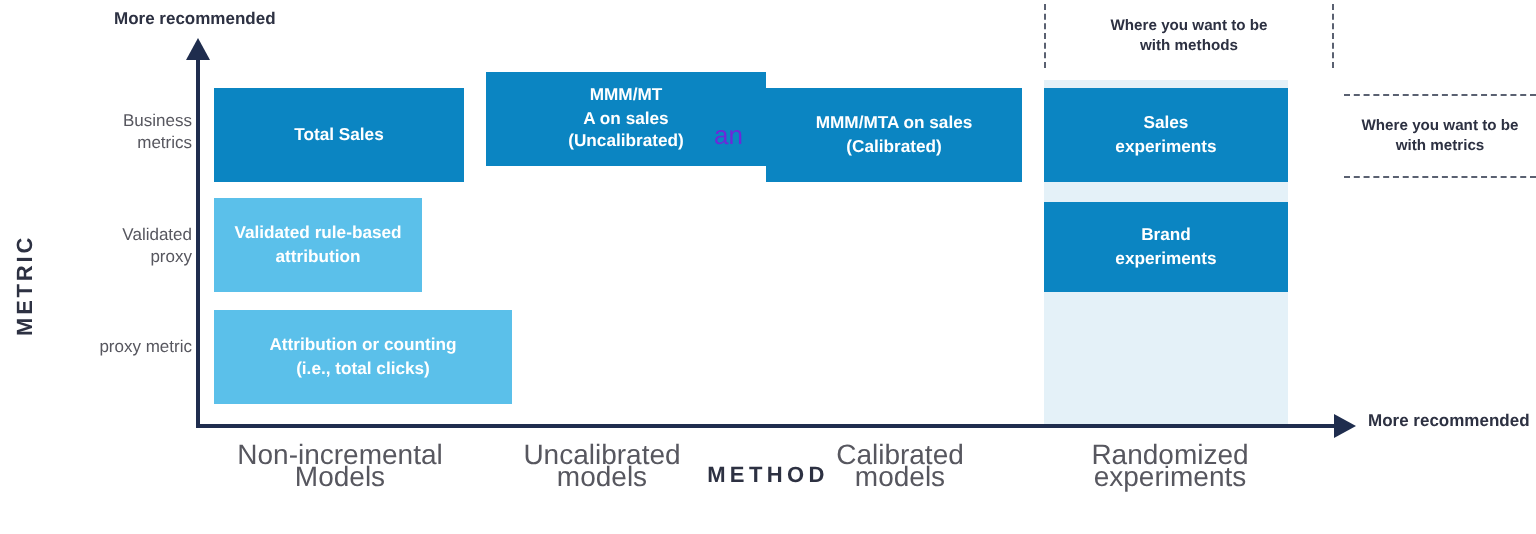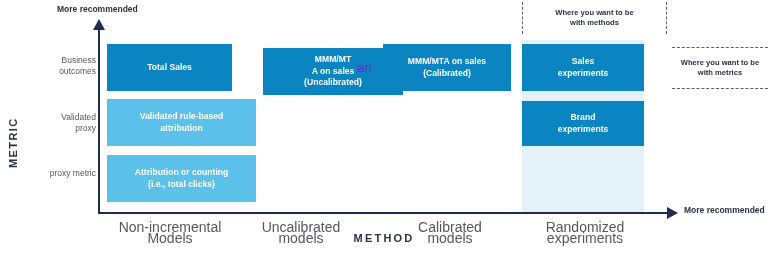--- a/index.html
+++ b/index.html
@@ -88,25 +88,25 @@
     color:#ffffff;
     font-size:8.6px;font-weight:700;line-height:11.5px;
     padding:0 6px;
     box-sizing:border-box;
     white-space:pre-line;
   }
   .cell.dark{background:#0b85c2;}
   .cell.light{background:#5bc0ea;}
 
   #cell-total-sales        {left:107px;top:44px;width:125px;height:47px;}
-  #cell-mmm-mta-uncal      {left:243px;top:48px;width:140px;height:47px;margin-left:20px;}
+  #cell-mmm-mta-uncal      {left:243px;top:36px;width:140px;height:47px;}
   #cell-mmm-mta-cal        {left:383px;top:44px;width:128px;height:47px;}
   #cell-sales-experiments  {left:522px;top:44px;width:122px;height:47px;}
 
-  #cell-validated-attr     {left:107px;top:99px;width:149px;height:47px;}
+  #cell-validated-attr     {left:107px;top:99px;width:104px;height:47px;}
   #cell-brand-experiments  {left:522px;top:101px;width:122px;height:45px;}
 
   #cell-attribution-count  {left:107px;top:155px;width:149px;height:47px;}
 
   
   #artifact-text{
     position:absolute;left:357px;top:60px;
     font-size:13px;font-weight:400;color:#6d28d9;
     letter-spacing:0px;
   }
@@ -148,21 +148,21 @@
   <div id="y-axis-arrowhead"></div>
   <div id="x-axis-line"></div>
   <div id="x-axis-arrowhead"></div>
 
   <div id="y-axis-more-recommended">More recommended</div>
 
   <div id="x-axis-more-recommended">More recommended</div>
 
   <div class="ytick" id="ytick-0">
     <div>Business</div>
-    <div>outcomes</div>
+    <div>metrics</div>
   </div>
   <div class="ytick" id="ytick-1">
     <div>Validated</div>
     <div>proxy</div>
   </div>
   <div class="ytick" id="ytick-2">
     <div>proxy metric</div>
   </div>
 
   <div class="xtick" id="xtick-0">

